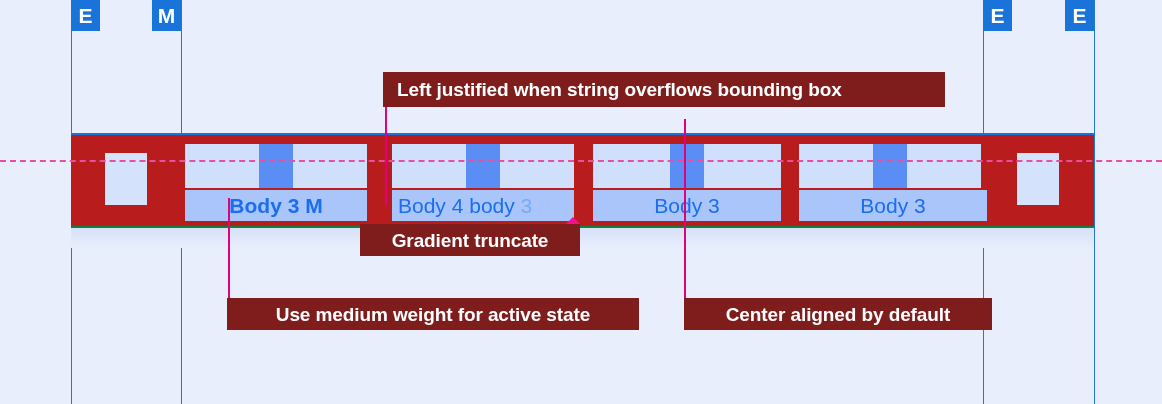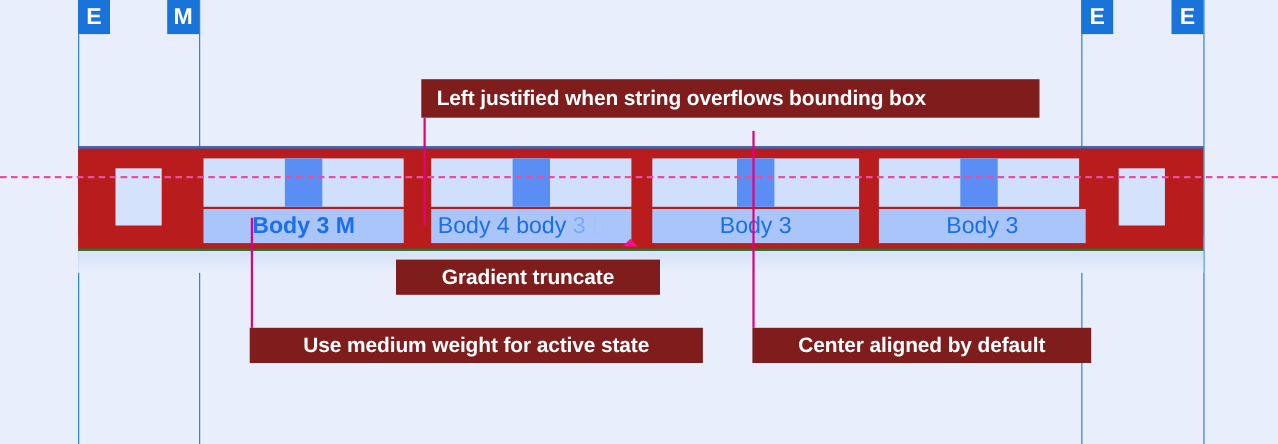--- a/index.html
+++ b/index.html
@@ -128,19 +128,19 @@
 
   <div id="centerline"></div>
 
   <div class="conn" style="left:385px;top:107px;height:98px"></div>
   <div class="conn" style="left:228px;top:198px;height:100px"></div>
   <div class="conn" style="left:684px;top:119px;height:179px"></div>
 
   <div class="callout" style="left:383px;top:72px;width:562px;height:35px">Left justified when string overflows bounding box</div>
 
   <div class="notch" style="left:566px;top:217px"></div>
-  <div class="callout" style="left:360px;top:236px;width:240px;height:32px;justify-content:center">Gradient truncate</div>
+  <div class="callout" style="left:360px;top:224px;width:220px;height:32px;justify-content:center">Gradient truncate</div>
 
   <div class="callout" style="left:684px;top:298px;width:308px;height:32px;justify-content:center">Center aligned by default</div>
 
   <div class="callout" style="left:227px;top:298px;width:412px;height:32px;justify-content:center">Use medium weight for active state</div>
 
 </div>
 
 </body></html>

